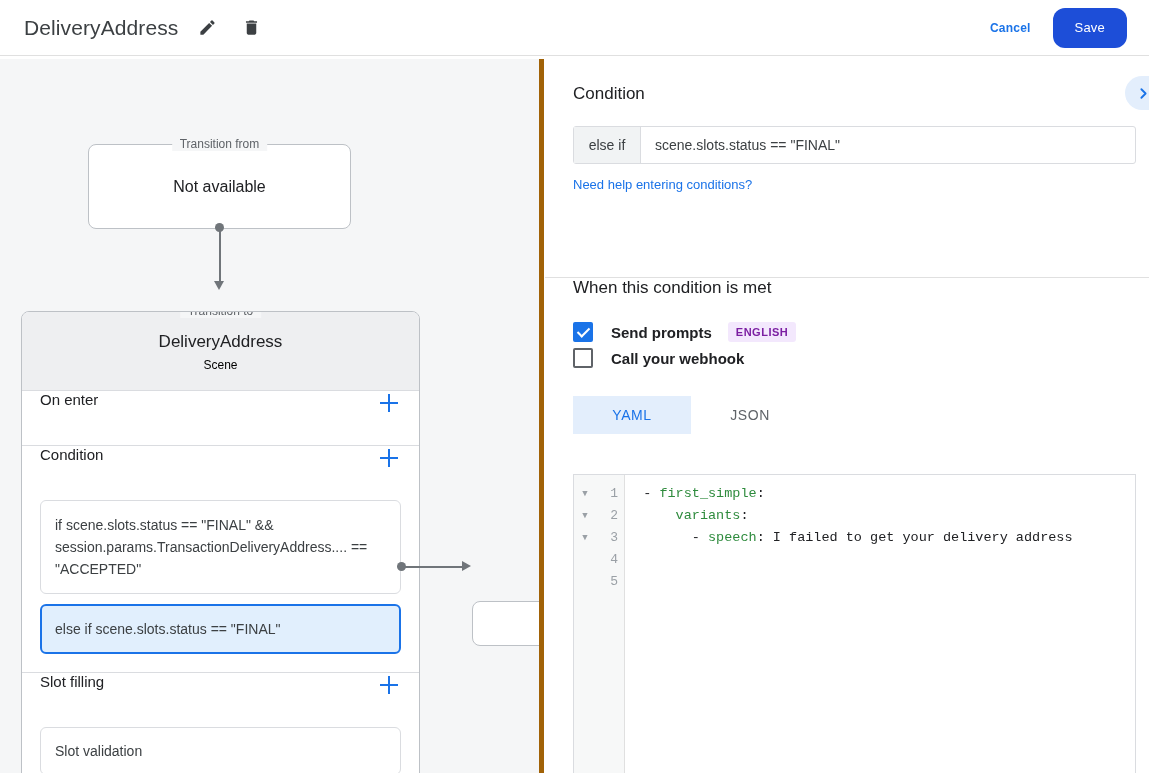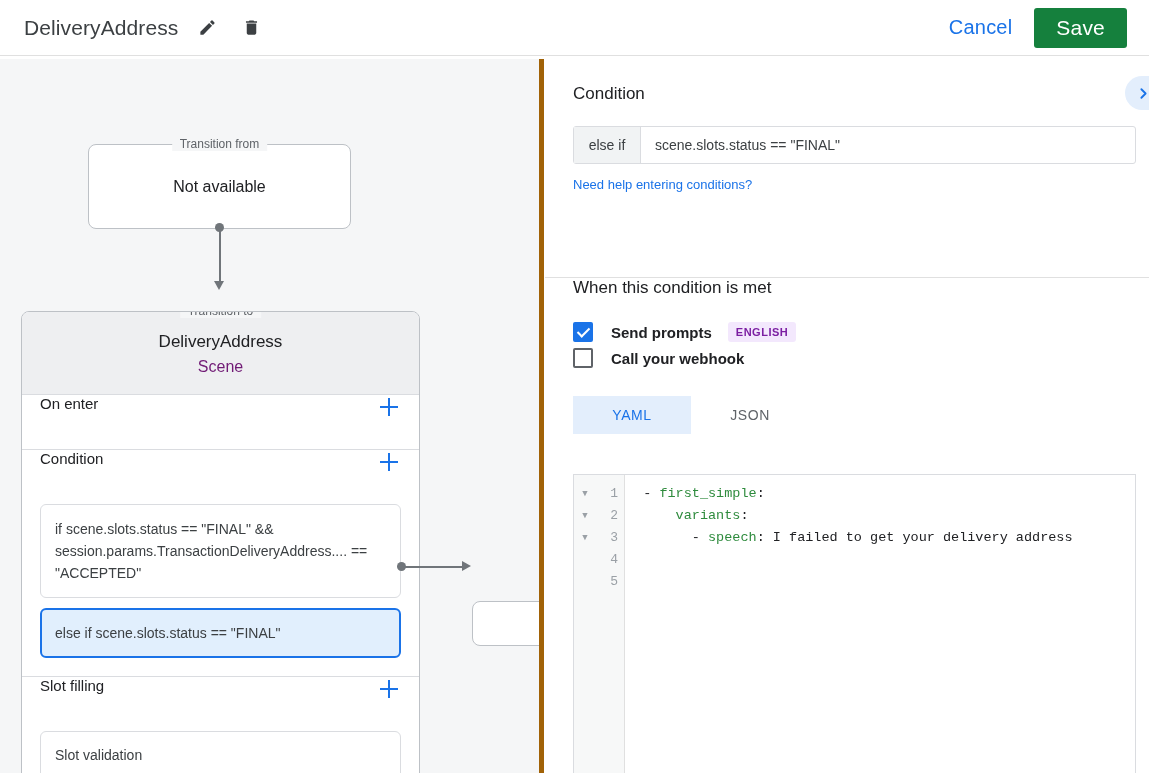--- a/index.html
+++ b/index.html
@@ -30,27 +30,27 @@
   }
   .icon-btn {
     width: 30px; height: 30px;
     display: flex; align-items: center; justify-content: center;
     cursor: pointer; border-radius: 50%;
   }
   .icon-btn.edit { margin-left: 14px; }
   .icon-btn.del  { margin-left: 14px; }
   .topbar-spacer { flex: 1; }
   .cancel-btn {
-    color: #1a73e8; font-size: 20px; font-weight: 400;
+    color: #1a73e8; font-size: 12px; font-weight: 700;
     background: none; border: none; cursor: pointer;
     padding: 8px 14px; letter-spacing: 0.2px;
   }
   .save-btn {
-    background: #15803d; color: #fff; font-size: 21px; font-weight: 500;
-    border: none; border-radius: 3px; cursor: pointer;
+    background: #1d4ed8; color: #fff; font-size: 13px; font-weight: 500;
+    border: none; border-radius: 12px; cursor: pointer;
     padding: 0 22px; height: 40px; margin-left: 8px; margin-right: 22px;
     letter-spacing: 0.2px;
   }
 
   
   .left-pane {
     position: absolute; left: 0; top: 59px; width: 544px; height: 716px;
     background: #f5f6f7;
     overflow: hidden;
     border-right: 5px solid #a16207;
@@ -122,21 +122,21 @@
     overflow: hidden;
   }
   #scene-card .fieldset-legend { left: 50%; transform: translateX(-50%); top: -8px; }
   .scene-head {
     background: #eeeff1;
     padding: 20px 0 18px 0;
     text-align: center;
     border-bottom: 1px solid #dadce0;
   }
   .scene-head .name { font-size: 17px; color: #202124; margin-bottom: 6px; }
-  .scene-head .sub  { font-size: 16px; color: #701a75; }
+  .scene-head .sub  { font-size: 12px; color: #000000; }
 
   .section {
     border-bottom: 1px solid #dadce0;
     padding: 0 18px 0 18px;
   }
   .section:last-child { border-bottom: none; }
   .section-header {
     display: flex; align-items: flex-start; justify-content: space-between;
     height: 54px;
   }

